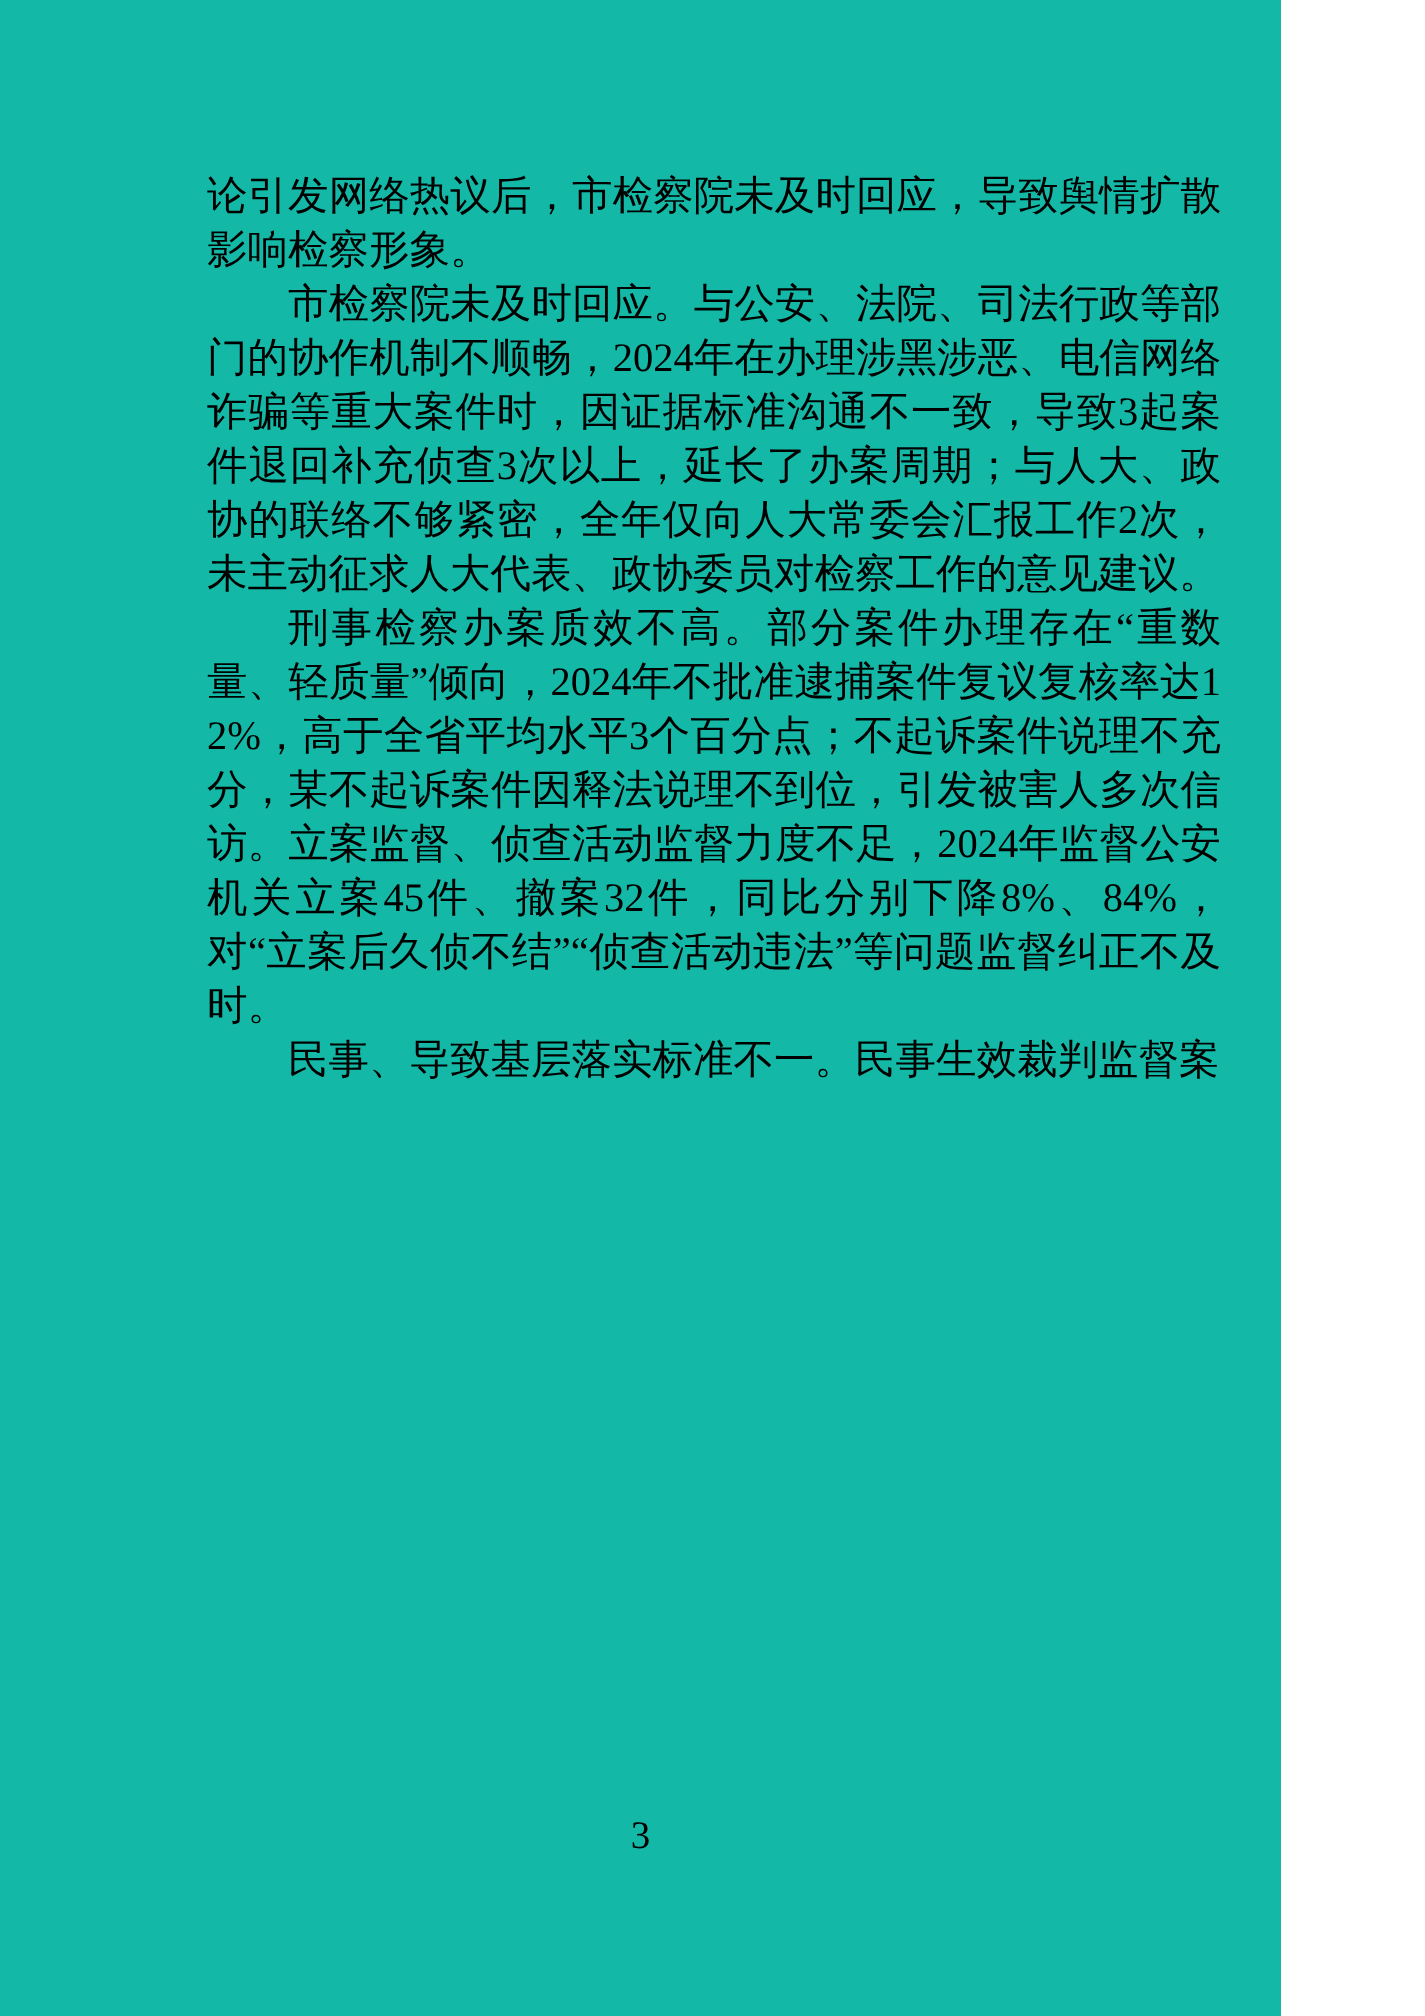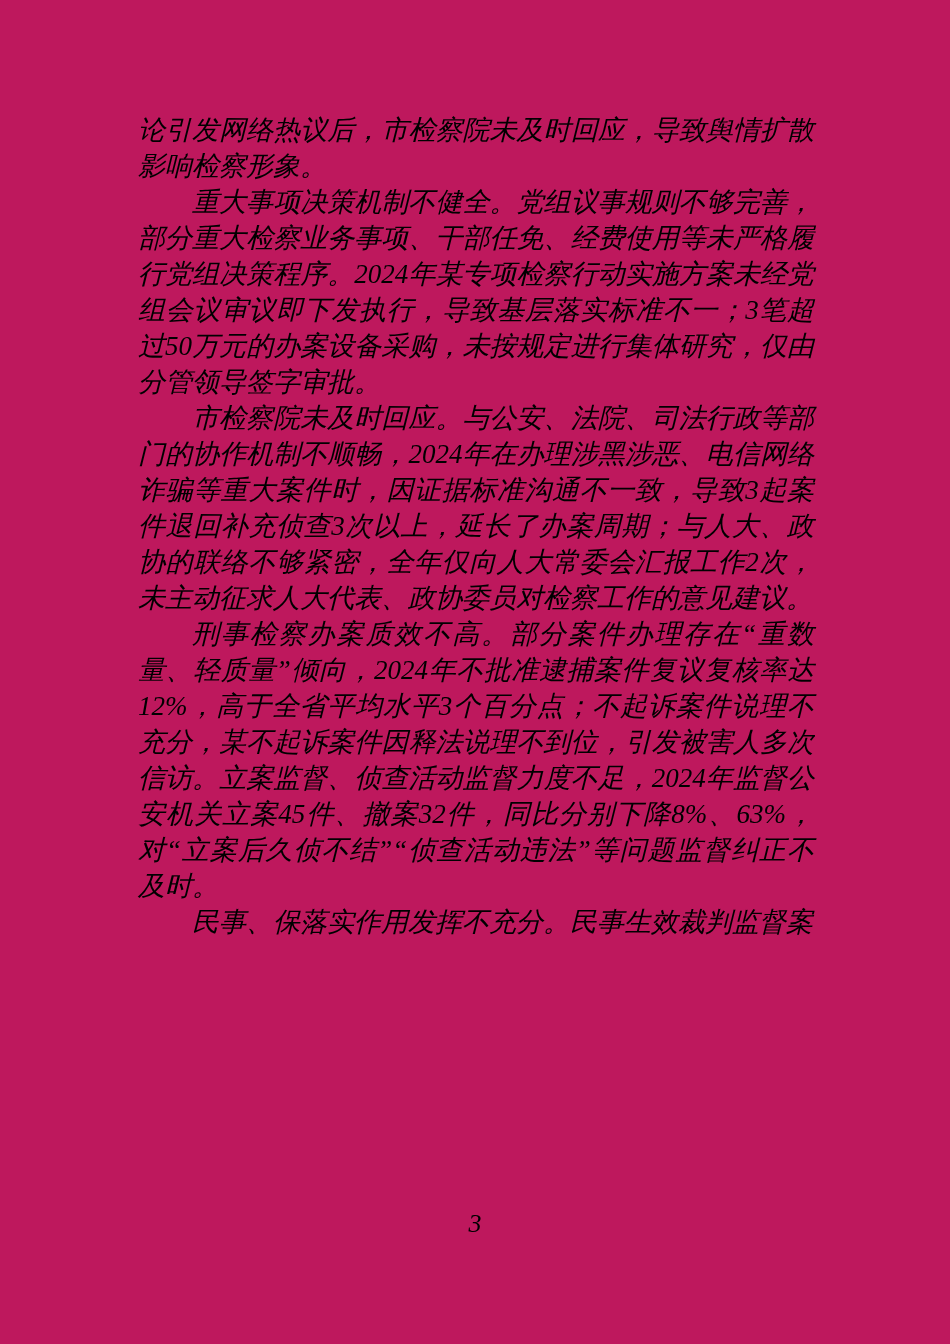--- a/index.html
+++ b/index.html
@@ -2,27 +2,26 @@
 <html><head>
   <meta charset="utf-8">
   <style>
     html, body {
       margin: 0;
       padding: 0;
       background: #ffffff;
     }
     .page {
       position: relative;
-      width: 950px;
+      width: 854px;
       height: 1344px;
-      background: #be185d;
+      background: #14b8a6;
       color: #000000;
       font-family: "Liberation Serif", "DejaVu Serif", serif;
       overflow: hidden;
-      font-style: italic;
     }
     .content {
       position: absolute;
       left: 138px;
       top: 112px;
       width: 676px;
     }
     .content p {
       margin: 0;
       font-size: 27px;
@@ -49,19 +48,18 @@
       line-height: 32px;
       color: #000000;
     }
   </style>
 </head>
 <body>
 
 <div class="page">
   <div class="content">
     <p class="body no-indent">论引发网络热议后，市检察院未及时回应，导致舆情扩散影响检察形象。</p>
-    <p class="body">重大事项决策机制不健全。党组议事规则不够完善，部分重大检察业务事项、干部任免、经费使用等未严格履行党组决策程序。2024年某专项检察行动实施方案未经党组会议审议即下发执行，导致基层落实标准不一；3笔超过50万元的办案设备采购，未按规定进行集体研究，仅由分管领导签字审批。</p>
     <p class="body">市检察院未及时回应。与公安、法院、司法行政等部门的协作机制不顺畅，2024年在办理涉黑涉恶、电信网络诈骗等重大案件时，因证据标准沟通不一致，导致3起案件退回补充侦查3次以上，延长了办案周期；与人大、政协的联络不够紧密，全年仅向人大常委会汇报工作2次，未主动征求人大代表、政协委员对检察工作的意见建议。</p>
-    <p class="body">刑事检察办案质效不高。部分案件办理存在“重数量、轻质量”倾向，2024年不批准逮捕案件复议复核率达12%，高于全省平均水平3个百分点；不起诉案件说理不充分，某不起诉案件因释法说理不到位，引发被害人多次信访。立案监督、侦查活动监督力度不足，2024年监督公安机关立案45件、撤案32件，同比分别下降8%、63%，对“立案后久侦不结”“侦查活动违法”等问题监督纠正不及时。</p>
-    <p class="body">民事、保落实作用发挥不充分。民事生效裁判监督案</p>
+    <p class="body">刑事检察办案质效不高。部分案件办理存在“重数量、轻质量”倾向，2024年不批准逮捕案件复议复核率达12%，高于全省平均水平3个百分点；不起诉案件说理不充分，某不起诉案件因释法说理不到位，引发被害人多次信访。立案监督、侦查活动监督力度不足，2024年监督公安机关立案45件、撤案32件，同比分别下降8%、84%，对“立案后久侦不结”“侦查活动违法”等问题监督纠正不及时。</p>
+    <p class="body">民事、导致基层落实标准不一。民事生效裁判监督案</p>
   </div>
   <div class="page-number">3</div>
 </div>
 
 </body></html>

